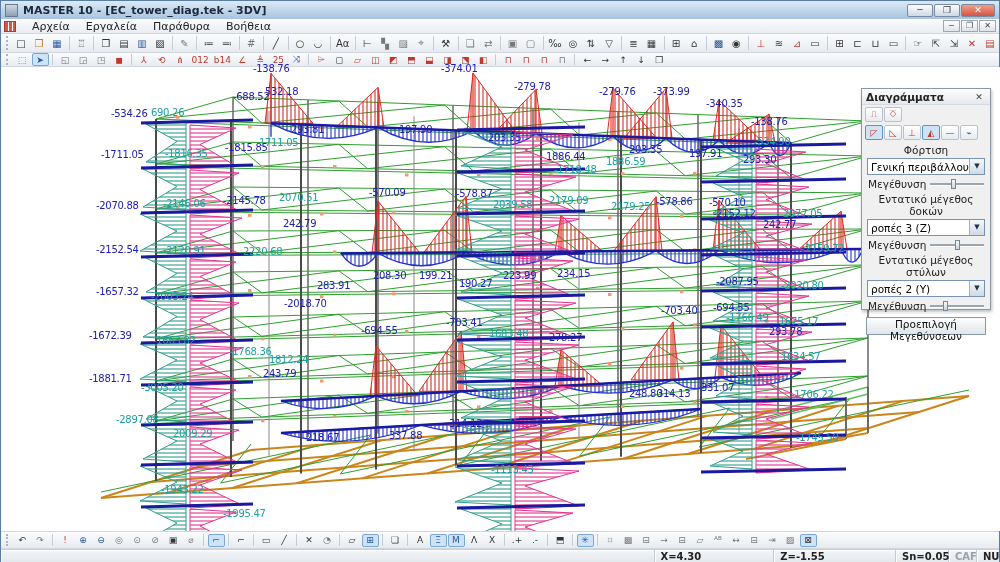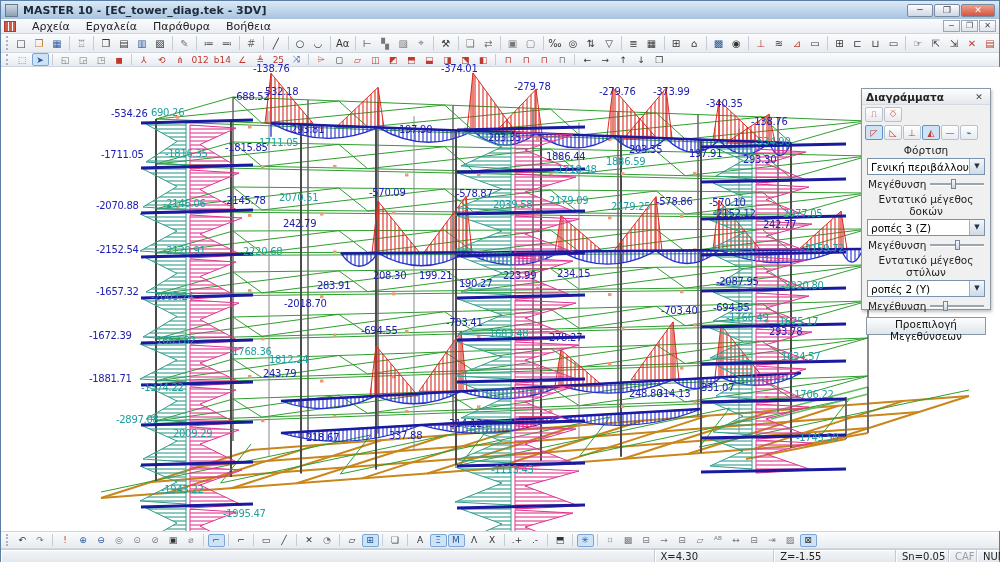--- a/index.html
+++ b/index.html
@@ -62,21 +62,21 @@
   .pselect .val { flex:1; padding:0 3px; overflow:hidden; white-space:nowrap; }
   .pselect .arr { width:15px; height:15px; background:linear-gradient(#f4f8fc,#cfdae6); border-left:1px solid #9db2c6; font-size:7px; text-align:center; line-height:15px; color:#234; }
   .sliderrow { display:flex; align-items:center; margin:3px 6px 0; gap:4px; }
   .sliderrow .sl { color:#222; }
   .strack { position:relative; flex:1; height:10px; }
   .strack::before { content:""; position:absolute; left:0; right:0; top:4px; height:2px; background:#9aa5af; border-bottom:1px solid #fff; }
   .sthumb { position:absolute; top:0; width:5px; height:10px; background:linear-gradient(#f8fafc,#c9d4df); border:1px solid #72879c; }
   .pdefbtn { margin:5px 4px 0; height:18px; border:1px solid #8798a9; background:linear-gradient(#fdfdfd,#dfe5ea); text-align:center; line-height:12px; color:#111; }
 
   
-  #statusbar { position:absolute; left:0; top:548px; right:0; height:14px; background:linear-gradient(#f4f6f8,#e2e7ec); border-top:1px solid #c8cfd7; display:flex; font-size:10px; color:#222; }
+  #statusbar { position:absolute; left:0; top:548px; right:0; height:14px; background:linear-gradient(#f4f6f8,#e2e7ec); border-top:1px solid #c8cfd7; display:flex; font-size:10px; color:#222;font-weight:bold; }
   .spane { border-right:1px solid #c3cad2; box-shadow:inset 1px 1px 0 #fff; padding:0 6px; display:flex; align-items:center; }
 </style>
 </head>
 <body>
 
 <div id="win">
 
   <div id="titlebar">
     <div class="appicon"></div>
     <span class="t">MASTER 10 - [EC_tower_diag.tek - 3DV]</span>
@@ -887,21 +887,21 @@
         <span class="lab t" style="left: 780px; top: 218px;">-2020.80</span>
         <span class="lab b" style="left: 95px; top: 224px;">-1657.32</span>
         <span class="lab t" style="left: 150px; top: 229px;">-2003.24</span>
         <span class="lab b" style="left: 283px; top: 236px;">-2018.70</span>
         <span class="lab b" style="left: 88px; top: 268px;">-1672.39</span>
         <span class="lab t" style="left: 152px; top: 273px;">-1663.82</span>
         <span class="lab t" style="left: 228px; top: 284px;">-1768.36</span>
         <span class="lab t" style="left: 268px; top: 292px;">1812.24</span>
         <span class="lab b" style="left: 262px; top: 306px;">243.79</span>
         <span class="lab b" style="left: 88px; top: 311px;">-1881.71</span>
-        <span class="lab t" style="left: 140px; top: 320px;">-1374.22</span>
+        <span class="lab t" style="left: 140px; top: 320px;">-3005.20</span>
         <span class="lab b" style="left: 360px; top: 263px;">-694.55</span>
         <span class="lab b" style="left: 445px; top: 255px;">-703.41</span>
         <span class="lab t" style="left: 488px; top: 266px;">1683.48</span>
         <span class="lab b" style="left: 660px; top: 243px;">-703.40</span>
         <span class="lab b" style="left: 712px; top: 240px;">-694.55</span>
         <span class="lab t" style="left: 725px; top: 250px;">-1766.49</span>
         <span class="lab t" style="left: 778px; top: 254px;">1675.17</span>
         <span class="lab b" style="left: 768px; top: 264px;">293.78</span>
         <span class="lab t" style="left: 780px; top: 289px;">1634.57</span>
         <span class="lab b" style="left: 548px; top: 270px;">278.27</span>

